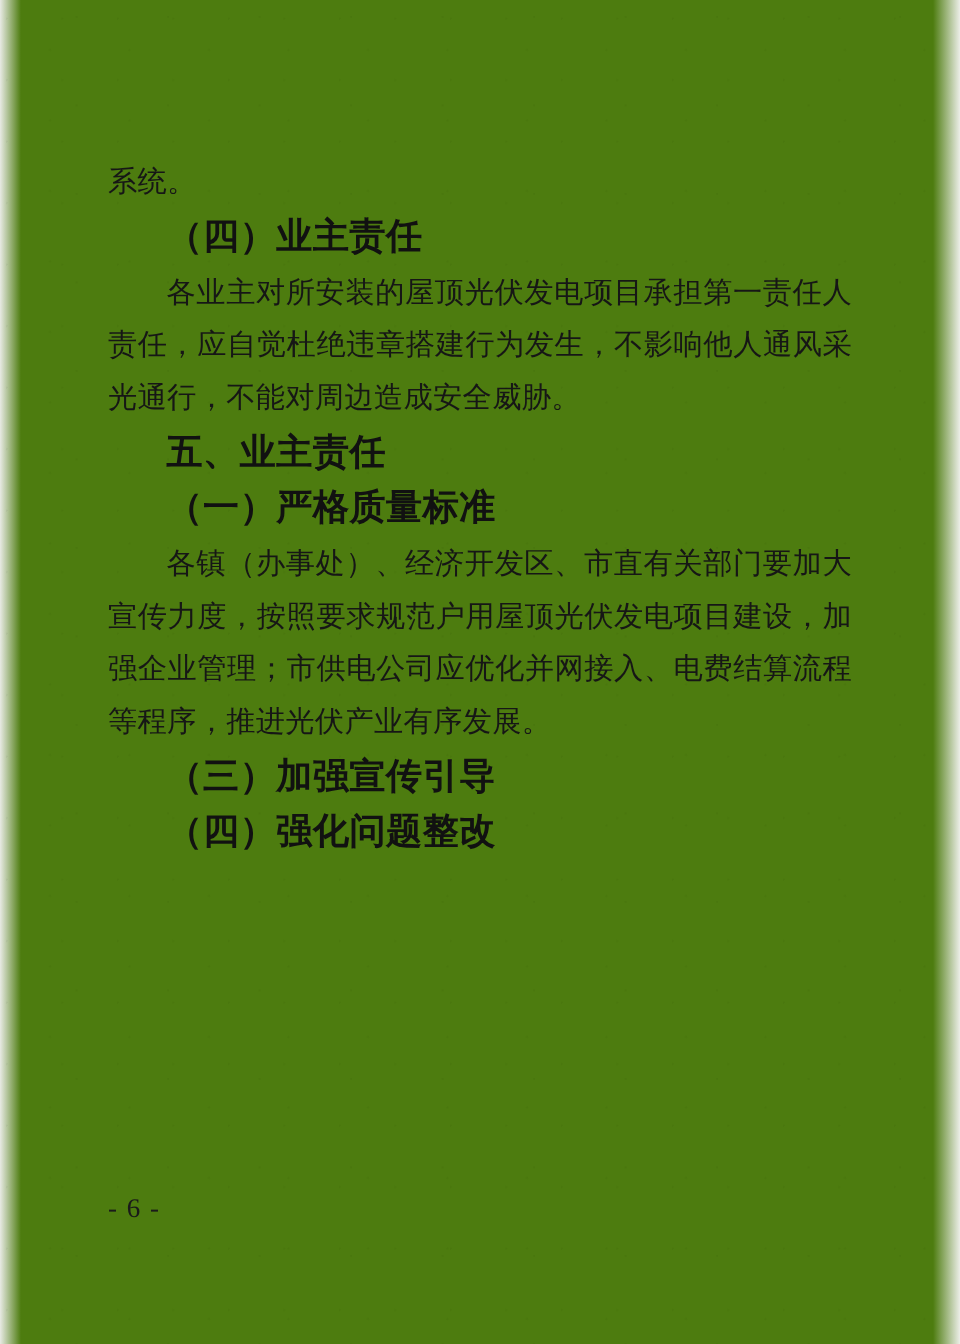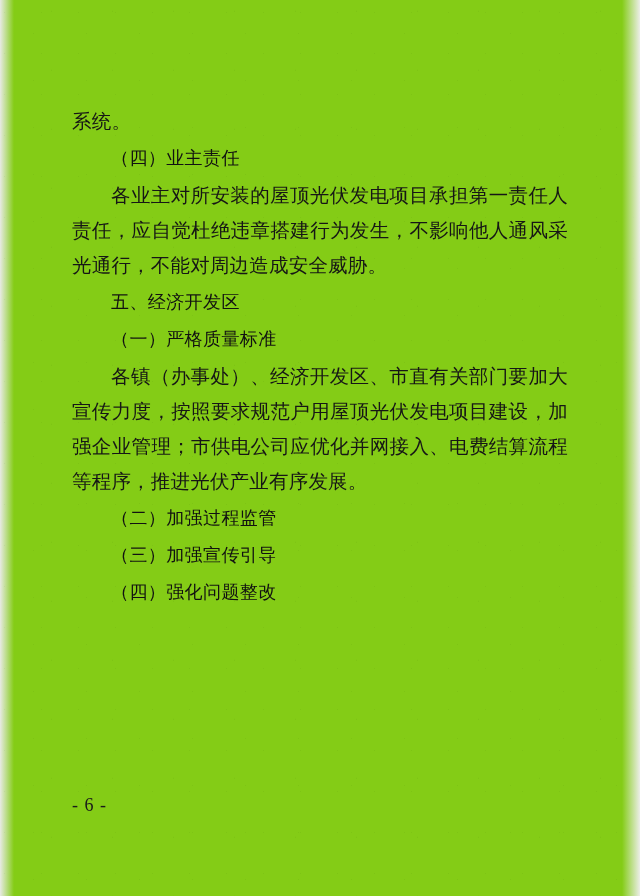--- a/index.html
+++ b/index.html
@@ -9,21 +9,21 @@
   body {
     width: 640px;
     height: 896px;
     background: #ffffff;
     font-family: "Liberation Serif", serif;
   }
   #page {
     position: relative;
     width: 640px;
     height: 896px;
-    background: #84cc16;
+    background: #4d7c0f;
     overflow: hidden;
   }
   
   #page::before {
     content: "";
     position: absolute;
     top: 0; left: 0;
     width: 14px; height: 896px;
     background: linear-gradient(to right, #e8eae4, rgba(253,253,251,0));
     pointer-events: none;
@@ -48,24 +48,24 @@
     color: #161616;
     text-align: justify;
     text-justify: inter-ideograph;
     margin: 0 0 2px 0;
     letter-spacing: 0.2px;
   }
   .indent {
     text-indent: 39px;
   }
   .heading {
-    font-size: 18px;
+    font-size: 24px;
     line-height: 35px;
     color: #111111;
-    font-weight: normal;
+    font-weight: bold;
     margin: 0 0 2px 0;
     text-indent: 39px;
     letter-spacing: 0.4px;
   }
   .heading.major {
     text-indent: 39px;
   }
   .page-number {
     position: absolute;
     left: 72px;
@@ -91,27 +91,26 @@
 
 <div id="page">
   <div class="doc-body">
 
     <p class="para">系统。</p>
 
     <p class="heading">（四）业主责任</p>
 
     <p class="para indent">各业主对所安装的屋顶光伏发电项目承担第一责任人责任，应自觉杜绝违章搭建行为发生，不影响他人通风采光通行，不能对周边造成安全威胁。</p>
 
-    <p class="heading major">五、经济开发区</p>
+    <p class="heading major">五、业主责任</p>
 
     <p class="heading">（一）严格质量标准</p>
 
     <p class="para indent">各镇（办事处）、经济开发区、市直有关部门要加大宣传力度，按照要求规范户用屋顶光伏发电项目建设，加强企业管理；市供电公司应优化并网接入、电费结算流程等程序，推进光伏产业有序发展。</p>
 
-    <p class="heading">（二）加强过程监管</p>
 
 
     <p class="heading">（三）加强宣传引导</p>
 
 
     <p class="heading">（四）强化问题整改</p>
 
   </div>
 
   <div class="page-number">- 6 -</div>

